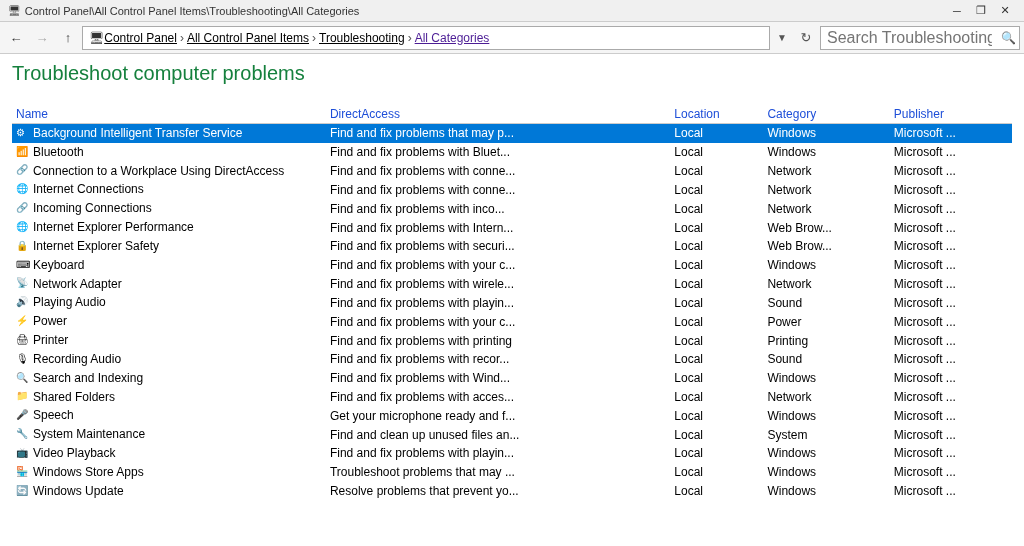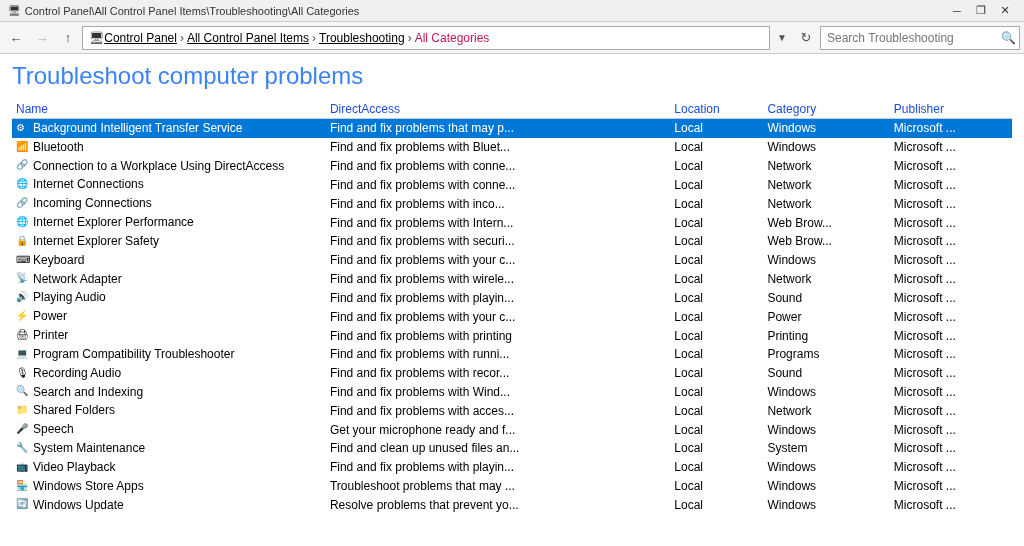--- a/index.html
+++ b/index.html
@@ -40,32 +40,32 @@
       display: flex; align-items: center; justify-content: center;
     }
     .nav-btn.disabled { color: #aaa; cursor: default; }
     .breadcrumb-bar {
       flex: 1; background: white; border: 1px solid #aaa; height: 24px;
       display: flex; align-items: center; padding: 0 6px; font-size: 12px;
       color: #333;
     }
     .breadcrumb-item { color: #000000; cursor: pointer; text-decoration: underline; }
     .breadcrumb-sep { margin: 0 3px; color: #555; }
-    .breadcrumb-current { color: #be185d; }
+    .breadcrumb-current { color: #4c1d95; text-decoration: underline; }
     .refresh-btn {
       width: 24px; height: 24px; border: 1px solid transparent; background: transparent;
       cursor: pointer; font-size: 13px; color: #555; border-radius: 2px;
       display: flex; align-items: center; justify-content: center;
     }
     .search-box {
       display: flex; align-items: center;
       background: white; border: 1px solid #aaa; height: 24px; width: 200px;
     }
     .search-input {
-      border: none; outline: none; width: 100%; padding: 0 6px; font-size: 12px;
+      border: none; outline: none; width: 100%; padding: 0 6px; font-size: 16px;
       background: transparent;
     }
     .search-icon-btn {
       width: 24px; height: 22px; border: none; background: transparent;
       cursor: pointer; font-size: 12px; color: #555;
       display: flex; align-items: center; justify-content: center;
     }
     .dropdown-arrow-btn {
       width: 20px; height: 24px; border: 1px solid transparent; background: transparent;
       cursor: pointer; font-size: 10px; color: #555; border-radius: 2px;
@@ -73,22 +73,22 @@
     }
 
     
     .content {
       background: white;
       height: calc(546px - 22px - 32px);
       overflow-y: auto;
       padding: 8px 12px;
     }
     .page-title {
-      font-size: 24px; color: #3b82f6; font-weight: normal;
-      margin-bottom: 10px;
+      font-size: 20px; color: #15803d; font-weight: normal;
+      margin-bottom: 20px;
     }
 
     
     .data-table {
       width: 100%; border-collapse: collapse;
     }
     .data-table th {
       text-align: left; font-weight: normal; font-size: 12px;
       padding: 2px 4px; border-bottom: 1px solid #ccc;
       color: #1d4ed8; cursor: pointer;
@@ -228,27 +228,20 @@
     <td>Microsoft ...</td>
   </tr>
         <tr>
     <td><span class="row-icon">🖨</span>Printer</td>
     <td style="max-width:200px; overflow:hidden; text-overflow:ellipsis;">Find and fix problems with printing</td>
     <td>Local</td>
     <td>Printing</td>
     <td>Microsoft ...</td>
   </tr>
         <tr>
-    <td><span class="row-icon">💻</span>Program Compatibility Troubleshooter</td>
-    <td style="max-width:200px; overflow:hidden; text-overflow:ellipsis;">Find and fix problems with runni...</td>
-    <td>Local</td>
-    <td>Programs</td>
-    <td>Microsoft ...</td>
-  </tr>
-        <tr>
     <td><span class="row-icon">🎙</span>Recording Audio</td>
     <td style="max-width:200px; overflow:hidden; text-overflow:ellipsis;">Find and fix problems with recor...</td>
     <td>Local</td>
     <td>Sound</td>
     <td>Microsoft ...</td>
   </tr>
         <tr>
     <td><span class="row-icon">🔍</span>Search and Indexing</td>
     <td style="max-width:200px; overflow:hidden; text-overflow:ellipsis;">Find and fix problems with Wind...</td>
     <td>Local</td>

